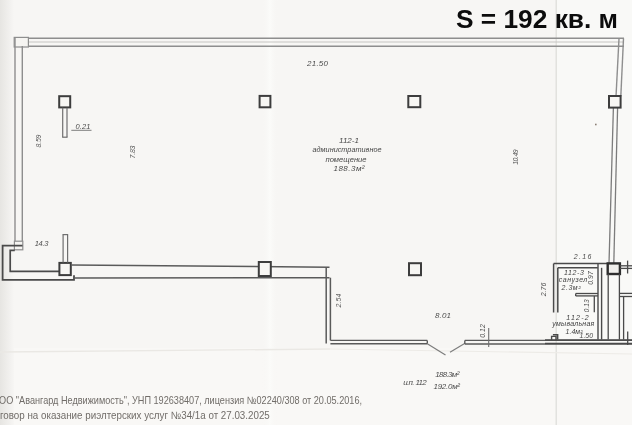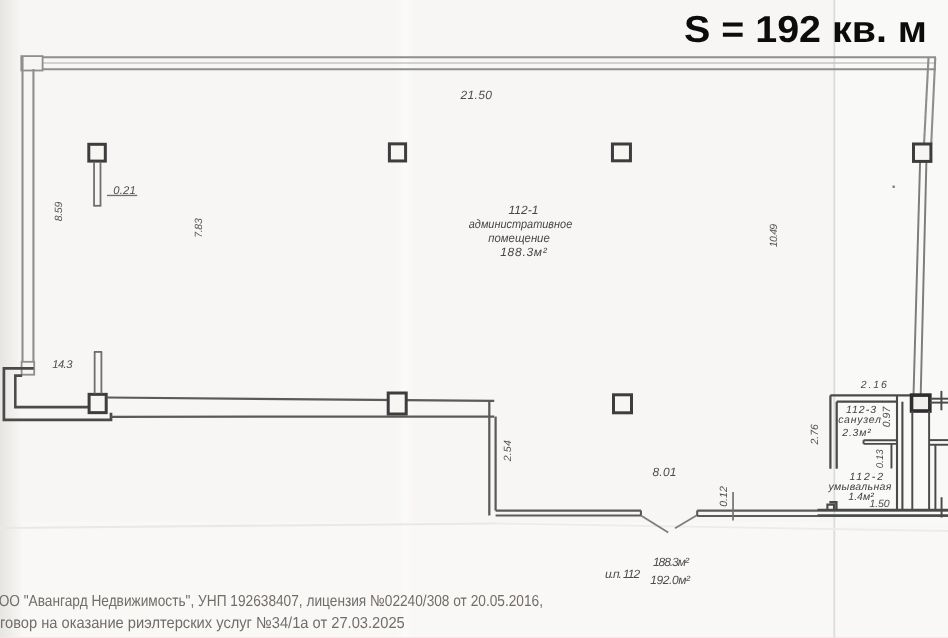--- a/index.html
+++ b/index.html
@@ -1,17 +1,17 @@
 <!DOCTYPE html>
 <html><head>
 <meta charset="utf-8">
 <style>
   html,body{margin:0;padding:0;}
   body{width:632px;height:425px;overflow:hidden;background:#f7f6f4;font-family:"Liberation Sans",sans-serif;}
-  #page{position:relative;width:632px;height:425px;background:#fca5a5;}
+  #page{position:relative;width:632px;height:425px;background:#0f766e;}
   svg{position:absolute;left:0;top:0;}
 </style>
 </head>
 <body>
 <div id="page">
 <svg width="632" height="425" viewBox="0 0 632 425">
   <defs>
     <linearGradient id="leftedge" x1="0" y1="0" x2="1" y2="0">
       <stop offset="0" stop-color="#e6e5e2"></stop>
       <stop offset="1" stop-color="#f7f6f4"></stop>

